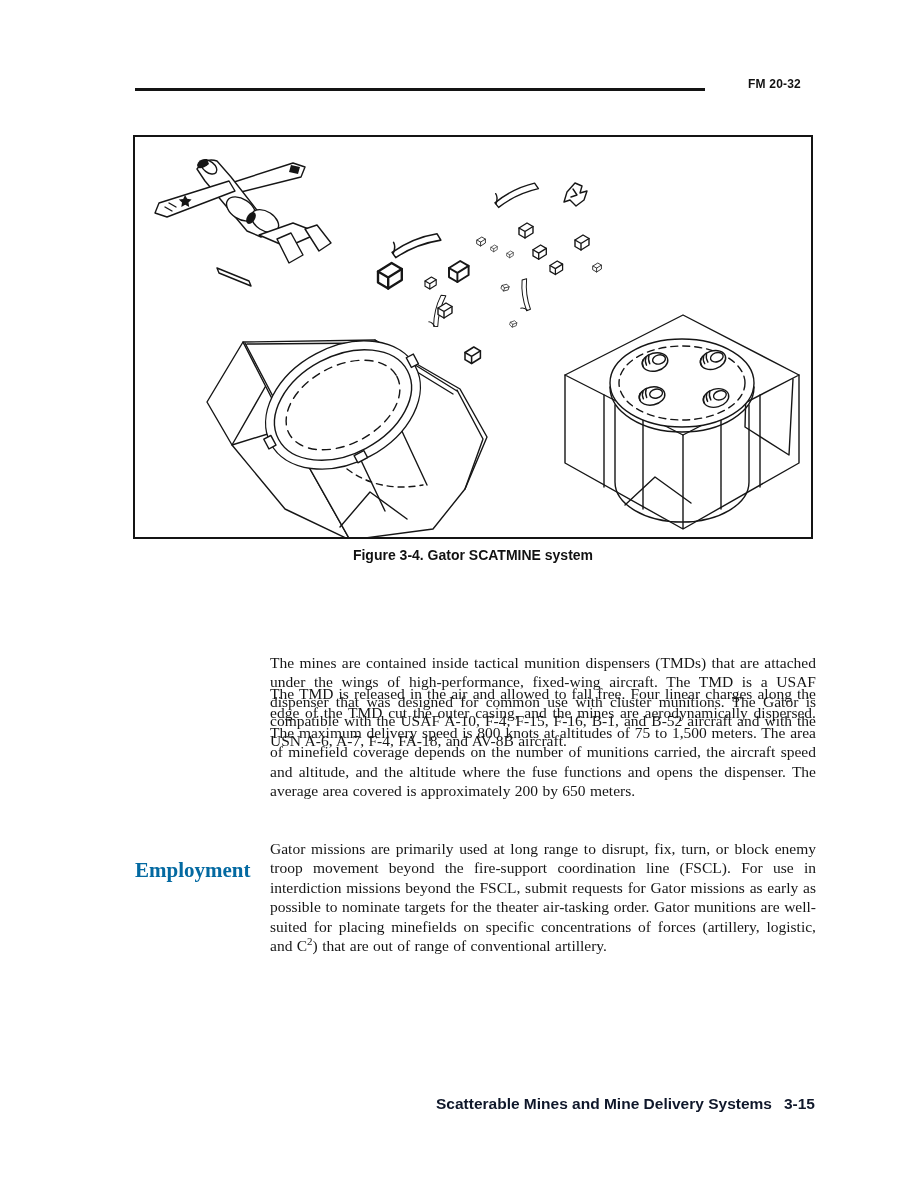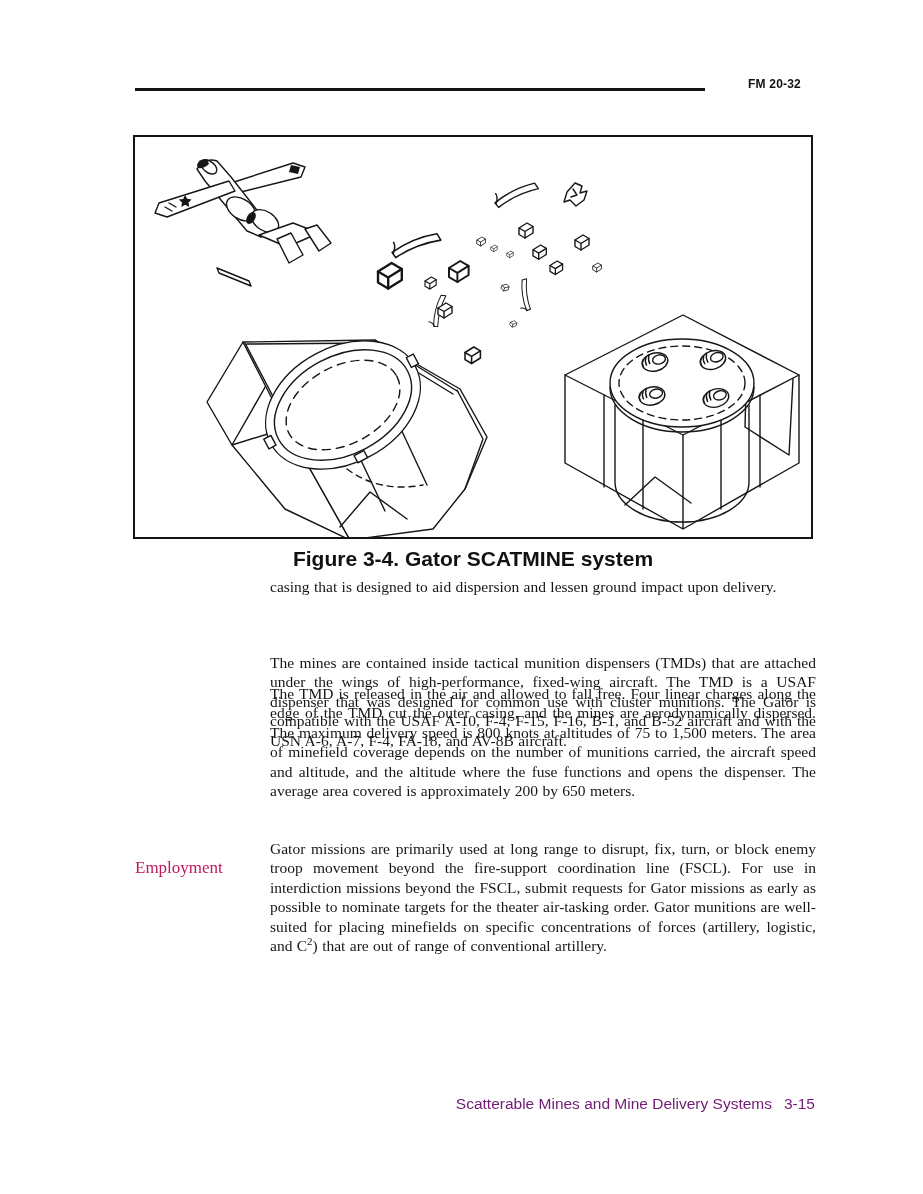--- a/index.html
+++ b/index.html
@@ -23,42 +23,42 @@
   }
   .figure-box{
     position:absolute;left:133px;top:135px;width:676px;height:400px;
     border:2px solid #141414;background:#fff;
   }
   .figure-box svg{display:block;width:676px;height:400px;}
   .figure-caption{
     position:absolute;left:133px;top:547px;width:680px;
     text-align:center;
     font-family:"Liberation Sans", sans-serif;
-    font-weight:bold;font-size:21px;color:#111;
+    font-weight:bold;font-size:14px;color:#111;
   }
   .body-para{
     position:absolute;left:270px;width:546px;margin:0;
     font-size:15.5px;line-height:19.4px;
     text-align:justify;word-spacing:0.5px;
     color:#161616;
   }
   .p1{top:577px;}
   .p2{top:653px;}
   .p3{top:684px;}
   .p4{top:839px;}
   .body-para sup{font-size:11px;line-height:0;}
   .section-heading{
     position:absolute;left:135px;top:858px;
     font-family:"Liberation Serif", serif;
-    font-weight:normal;font-size:17px;color:#be185d;
+    font-weight:bold;font-size:21px;color:#0369a1;
   }
   .footer{
     position:absolute;right:108px;top:1095px;
     font-family:"Liberation Sans", sans-serif;
-    font-weight:normal;font-size:15.5px;color:#701a75;
+    font-weight:bold;font-size:15.5px;color:#0f172a;
     white-space:nowrap;
   }
   .footer .pagenum{margin-left:12px;}
 </style>
 </head>
 <body>
 
 <div class="page">
 
   <div class="header-rule"></div>
@@ -155,21 +155,20 @@
         <use href="#mine" transform="translate(520,225) rotate(-14)"></use>
         <use href="#mine" transform="translate(578,223) rotate(-18)"></use>
         <use href="#mine" transform="translate(517,259) rotate(-12)"></use>
         <use href="#mine" transform="translate(581,261) rotate(-16)"></use>
       </g>
     </svg>
   </div>
 
   <div class="figure-caption">Figure 3-4. Gator SCATMINE system</div>
 
-  <p class="body-para p1">casing that is designed to aid dispersion and lessen ground impact upon delivery.</p>
 
   <p class="body-para p2">The mines are contained inside tactical munition dispensers (TMDs) that are attached under the wings of high-performance, fixed-wing aircraft. The TMD is a USAF dispenser that was designed for common use with cluster munitions. The Gator is compatible with the USAF A-10, F-4, F-15, F-16, B-1, and B-52 aircraft and with the USN A-6, A-7, F-4, FA-18, and AV-8B aircraft.</p>
 
   <p class="body-para p3">The TMD is released in the air and allowed to fall free. Four linear charges along the edge of the TMD cut the outer casing, and the mines are aerodynamically dispersed. The maximum delivery speed is 800 knots at altitudes of 75 to 1,500 meters. The area of minefield coverage depends on the number of munitions carried, the aircraft speed and altitude, and the altitude where the fuse functions and opens the dispenser. The average area covered is approximately 200 by 650 meters.</p>
 
   <div class="section-heading">Employment</div>
 
   <p class="body-para p4"><span>Gator missions are primarily used at long range to disrupt, fix, turn, or block enemy troop movement beyond the fire-support coordination line (FSCL). For use in interdiction missions beyond the FSCL, submit requests for Gator missions as early as possible to nominate targets for the theater air-tasking order. Gator munitions are well-suited for placing minefields on specific concentrations of forces (artillery, logistic, and C</span><sup>2</sup><span>) that are out of range of conventional artillery.</span></p>
 
   <div class="footer">

